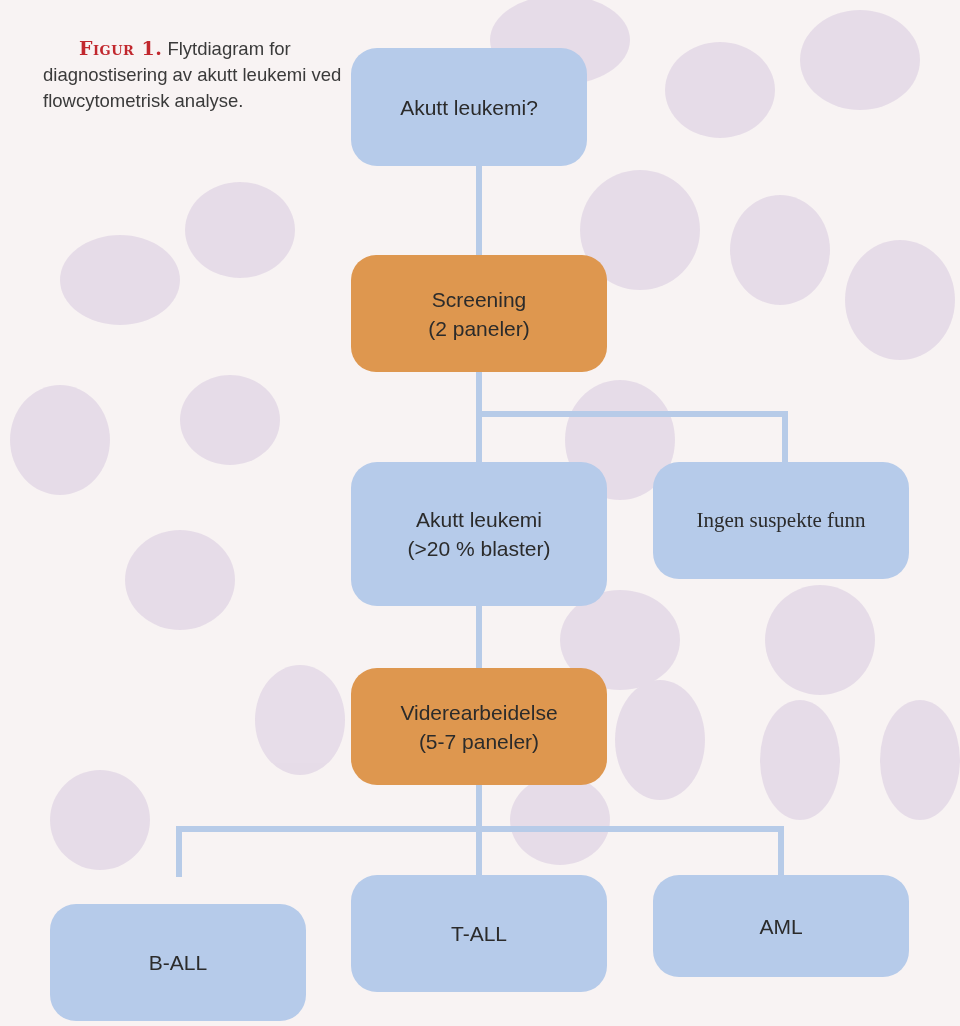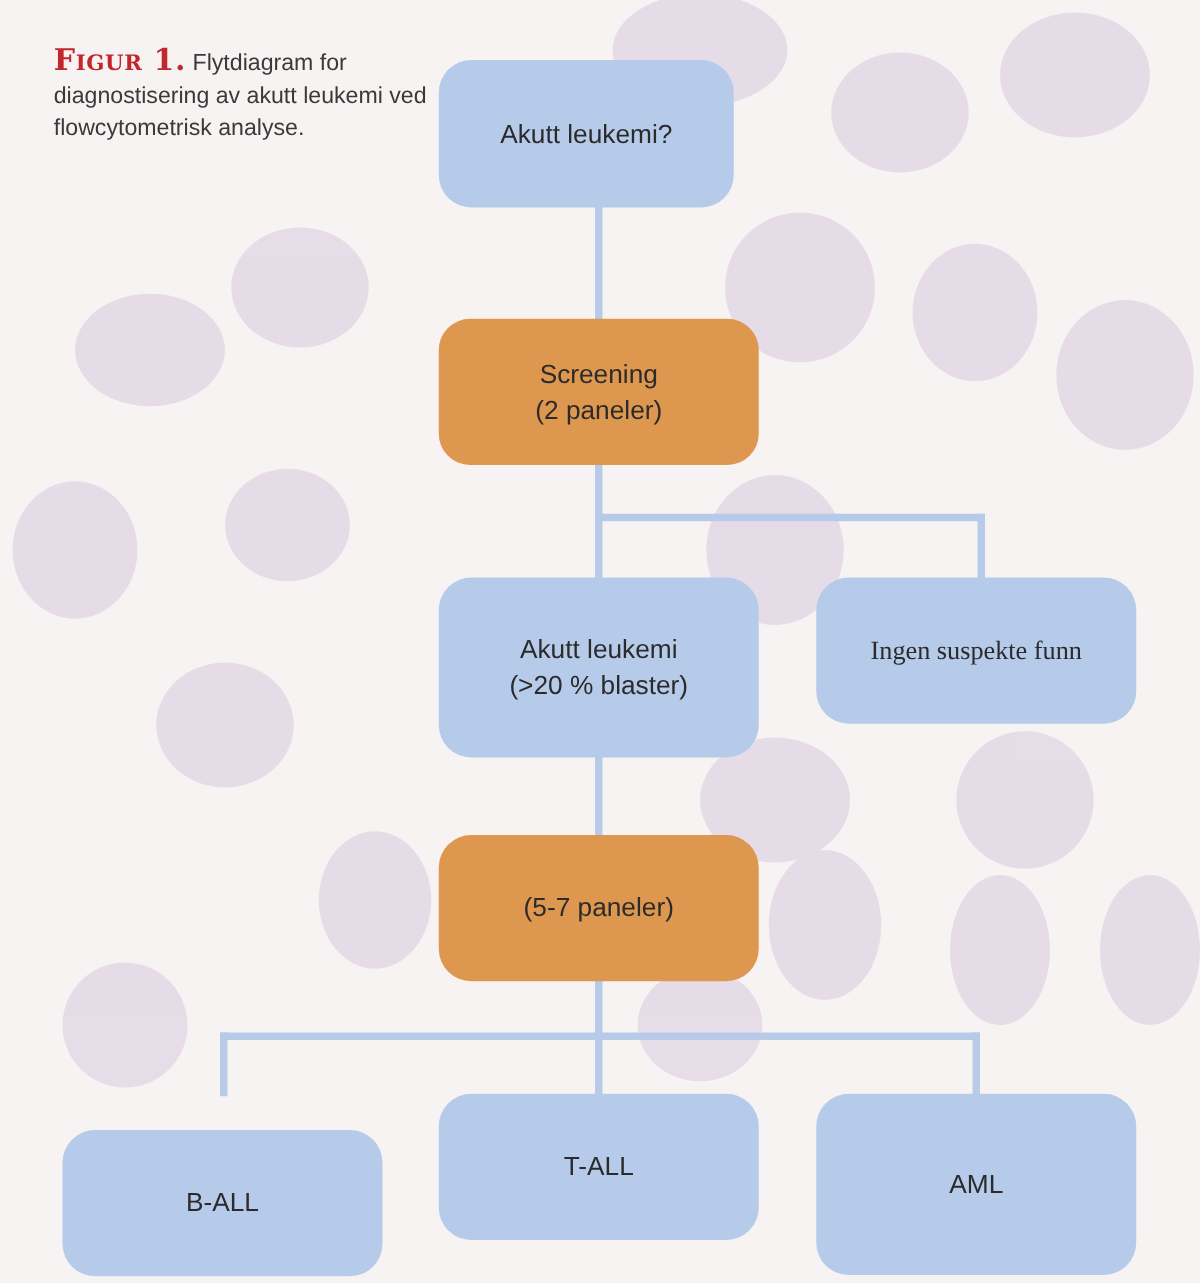--- a/index.html
+++ b/index.html
@@ -8,21 +8,21 @@
       background: #f8f3f3;
       font-family: "Liberation Sans", sans-serif;
     }
     .bg { position: absolute; left: 0; top: 0; width: 960px; height: 1026px; }
     .caption {
       position: absolute; left: 43px; top: 35px; width: 300px;
       font-size: 18.5px; line-height: 26px; color: #3a3a3a;
     }
     .caption .label {
       font-family: "DejaVu Serif", serif; font-weight: bold; color: #c1272d;
-      font-variant: small-caps; font-size: 24px; letter-spacing: 0.5px;
+      font-variant: small-caps; font-size: 19px; letter-spacing: 0.5px; margin-left: 36px;
     }
     .conn { position: absolute; background: #b7cbe8; }
     .node {
       position: absolute; border-radius: 26px;
       display: flex; align-items: center; justify-content: center; text-align: center;
       font-size: 21px; line-height: 29px; color: #2b2b2b; box-sizing: border-box; padding: 0 8px;
     }
     .node.blue { background: #b6cbea; }
     .node.orange { background: #de974f; }
     .node span { display: block; }
@@ -87,27 +87,28 @@
     <span>(&gt;20 % blaster)</span>
   </div>
 </div>
 
 <div class="node blue" style="left:653px;top:462px;width:256px;height:117px;font-family:Liberation Serif, serif;">
   <span>Ingen suspekte funn</span>
 </div>
 
 <div class="node orange" style="left:351px;top:668px;width:256px;height:117px;">
   <div>
+    <span>Viderearbeidelse</span>
     <span>(5-7 paneler)</span>
   </div>
 </div>
 
 <div class="node blue" style="left:50px;top:875px;width:256px;height:117px;margin-top:29px;">
   <span>B-ALL</span>
 </div>
 
 <div class="node blue" style="left:351px;top:875px;width:256px;height:117px;">
   <span>T-ALL</span>
 </div>
 
-<div class="node blue" style="left:653px;top:875px;width:256px;height:145px;">
+<div class="node blue" style="left:653px;top:875px;width:256px;height:102px;">
   <span>AML</span>
 </div>
 
 </body></html>

